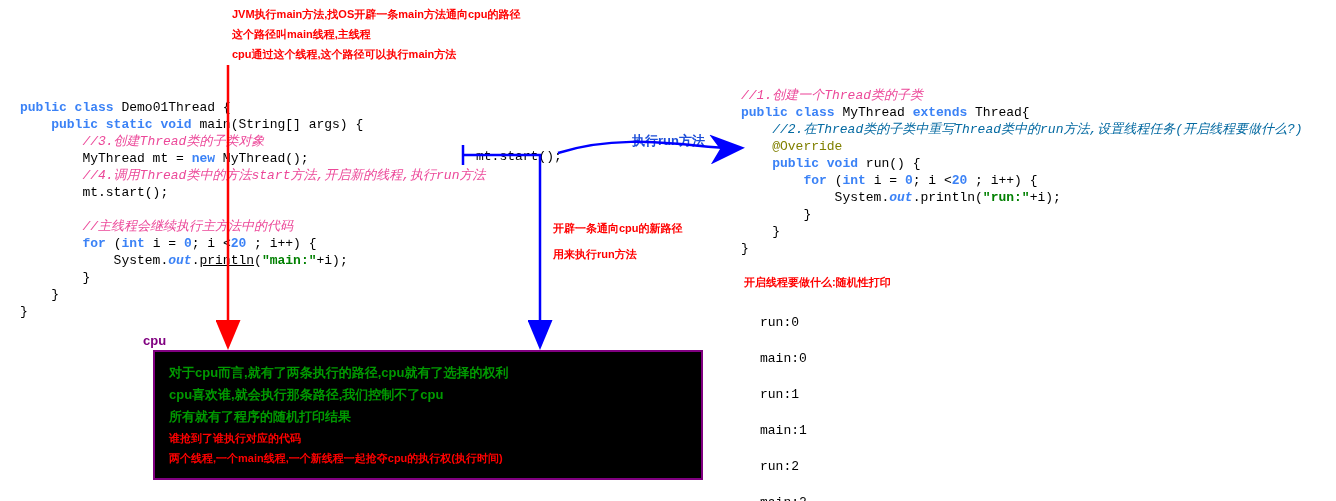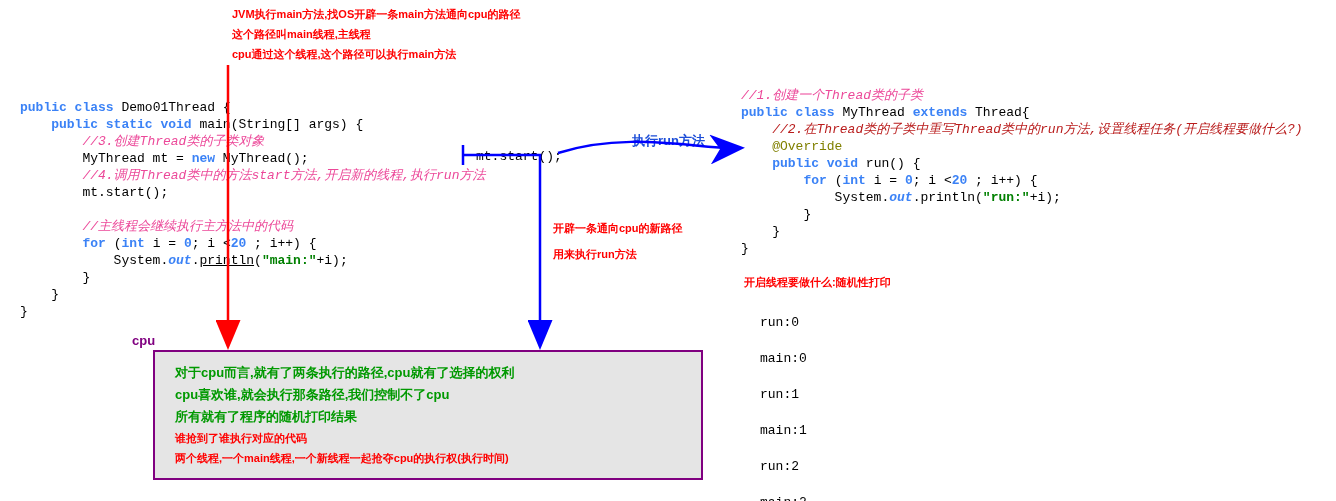--- a/index.html
+++ b/index.html
@@ -14,36 +14,36 @@
     overflow: hidden;
   }
   .code {
     font-family: Consolas, "Courier New", monospace;
     white-space: pre;
     line-height: 17px;
     font-size: 13px;
   }
   .kw { color: #3b82f6; font-weight: bold; }
   .comment-green { color: #ec4899; font-style: italic; }
-  .comment-gray { color: #b91c1c; font-style: italic; }
+  .comment-gray { color: #0369a1; font-style: italic; }
   .static-it { font-style: italic;}
   .str { color: #008000; font-weight: bold;}
   .ann { color: #808000; margin-top: 10px; }
   .und { text-decoration: underline; }
 
   .red-note { color: #ff0000; font-weight: bold; font-size: 11px; line-height: 20px; font-family: "Microsoft YaHei", sans-serif;}
   .blue-note { color: #1d4ed8; font-weight: bold; font-size: 13px; font-family: "Microsoft YaHei", sans-serif;}
   .green-note { color: #009900; font-weight: bold; font-size: 13px; line-height: 22px; font-family: "Microsoft YaHei", sans-serif;}
   .purple-label { color: #800080; font-weight: bold; font-size: 13px; font-family: "Microsoft YaHei", sans-serif;}
 
   .cpu-box {
     position: absolute;
     border: 2px solid #800080;
-    background: #e5e5e5;
-    padding: 10px 20px;
+    background: #000000;
+    padding: 10px 14px;
   }
   svg.abs { position:absolute; top:0; left:0; pointer-events:none; }
 </style>
 </head>
 <body>
 
 <div style="position:absolute; left:232px; top:4px;">
   <div class="red-note">JVM执行main方法,找OS开辟一条main方法通向cpu的路径</div>
   <div class="red-note">这个路径叫main线程,主线程</div>
   <div class="red-note">cpu通过这个线程,这个路径可以执行main方法</div>
@@ -92,21 +92,21 @@
 <div class="code" style="position:absolute; left:760px; top:296px; line-height:18px;">
 <div>run:0</div>
 <div>main:0</div>
 <div>run:1</div>
 <div>main:1</div>
 <div>run:2</div>
 <div>main:2</div>
 
 </div>
 
-<div class="purple-label" style="position:absolute; left:132px; top:333px;">cpu</div>
+<div class="purple-label" style="position:absolute; left:143px; top:333px;">cpu</div>
 
 <div class="cpu-box" style="left:153px; top:350px; width:550px;">
   <div class="green-note">对于cpu而言,就有了两条执行的路径,cpu就有了选择的权利</div>
   <div class="green-note">cpu喜欢谁,就会执行那条路径,我们控制不了cpu</div>
   <div class="green-note">所有就有了程序的随机打印结果</div>
   <div class="red-note">谁抢到了谁执行对应的代码</div>
   <div class="red-note">两个线程,一个main线程,一个新线程一起抢夺cpu的执行权(执行时间)</div>
 </div>
 
 <svg class="abs" width="1336" height="501">

